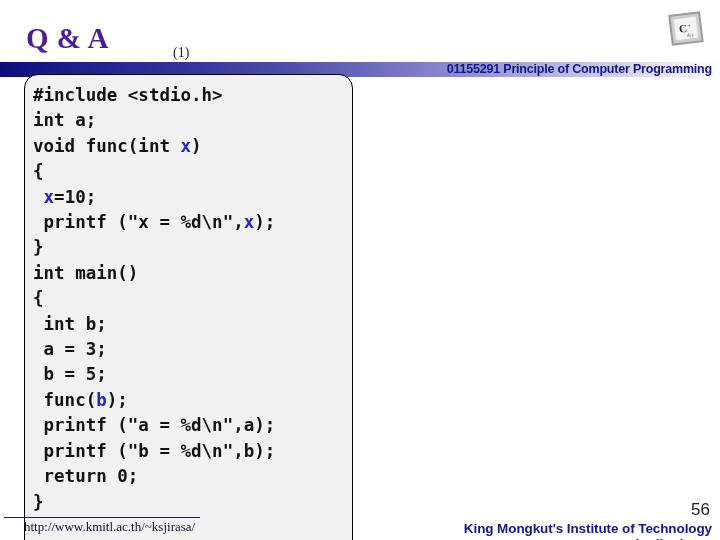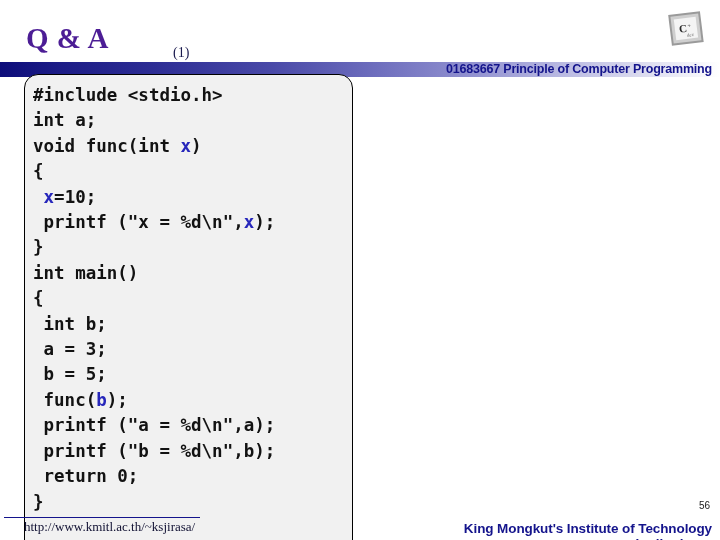--- a/index.html
+++ b/index.html
@@ -130,21 +130,21 @@
     font-size: 13px;
     color: #111133;
     white-space: nowrap;
     margin-left: 20px;
   }
   .page-number {
     position: absolute;
     right: 10px;
     top: 500px;
     font-family: "Liberation Sans", sans-serif;
-    font-size: 10px;
+    font-size: 17px;
     color: #1a1a1a;
     white-space: nowrap;
   }
   .footer-institute {
     position: absolute;
     left: 16px;
     right: 8px;
     top: 521px;
     text-align: right;
     font-family: "Liberation Sans", sans-serif;
@@ -185,21 +185,21 @@
       <rect x="8" y="7" width="28" height="27" fill="#cfcfcf"></rect>
       <rect x="11" y="10" width="22" height="21" fill="#f4f4f4"></rect>
       <text x="15" y="24" font-family="Liberation Serif, serif" font-size="11" font-weight="bold" fill="#2a2a2a">C</text>
       <text x="24" y="20" font-family="Liberation Serif, serif" font-size="6" fill="#2a2a2a">+</text>
       <text x="22" y="29" font-family="Liberation Serif, serif" font-size="5" fill="#6b6b6b">dev</text>
     </g>
   </svg>
 </div>
 
 <div class="header-band"></div>
-<div class="course-title">01683667 Principle of Computer Programming</div>
+<div class="course-title">01155291 Principle of Computer Programming</div>
 
 <div class="code-card">
   <div class="code-body" id="code-body"><div class="code-line"><span class="tok-plain">#include &lt;stdio.h&gt;</span></div><div class="code-line"><span class="tok-plain">int a;</span></div><div class="code-line"><span class="tok-plain">void func(int </span><span class="tok-var">x</span><span class="tok-plain">)</span></div><div class="code-line"><span class="tok-plain">{</span></div><div class="code-line"><span class="tok-plain"> </span><span class="tok-var">x</span><span class="tok-plain">=10;</span></div><div class="code-line"><span class="tok-plain"> printf ("x = %d\n",</span><span class="tok-var">x</span><span class="tok-plain">);</span></div><div class="code-line"><span class="tok-plain">}</span></div><div class="code-line"><span class="tok-plain">int main()</span></div><div class="code-line"><span class="tok-plain">{</span></div><div class="code-line"><span class="tok-plain"> int b;</span></div><div class="code-line"><span class="tok-plain"> a = 3;</span></div><div class="code-line"><span class="tok-plain"> b = 5;</span></div><div class="code-line"><span class="tok-plain"> func(</span><span class="tok-var">b</span><span class="tok-plain">);</span></div><div class="code-line"><span class="tok-plain"> printf ("a = %d\n",a);</span></div><div class="code-line"><span class="tok-plain"> printf ("b = %d\n",b);</span></div><div class="code-line"><span class="tok-plain"> return 0;</span></div><div class="code-line"><span class="tok-plain">}</span></div></div>
 </div>
 
 <div class="footer-author">Jirasak Sittigorn</div>
 <div class="footer-rule"></div>
 <div class="footer-url">http://www.kmitl.ac.th/~ksjirasa/</div>
 
 <div class="page-number">56</div>

